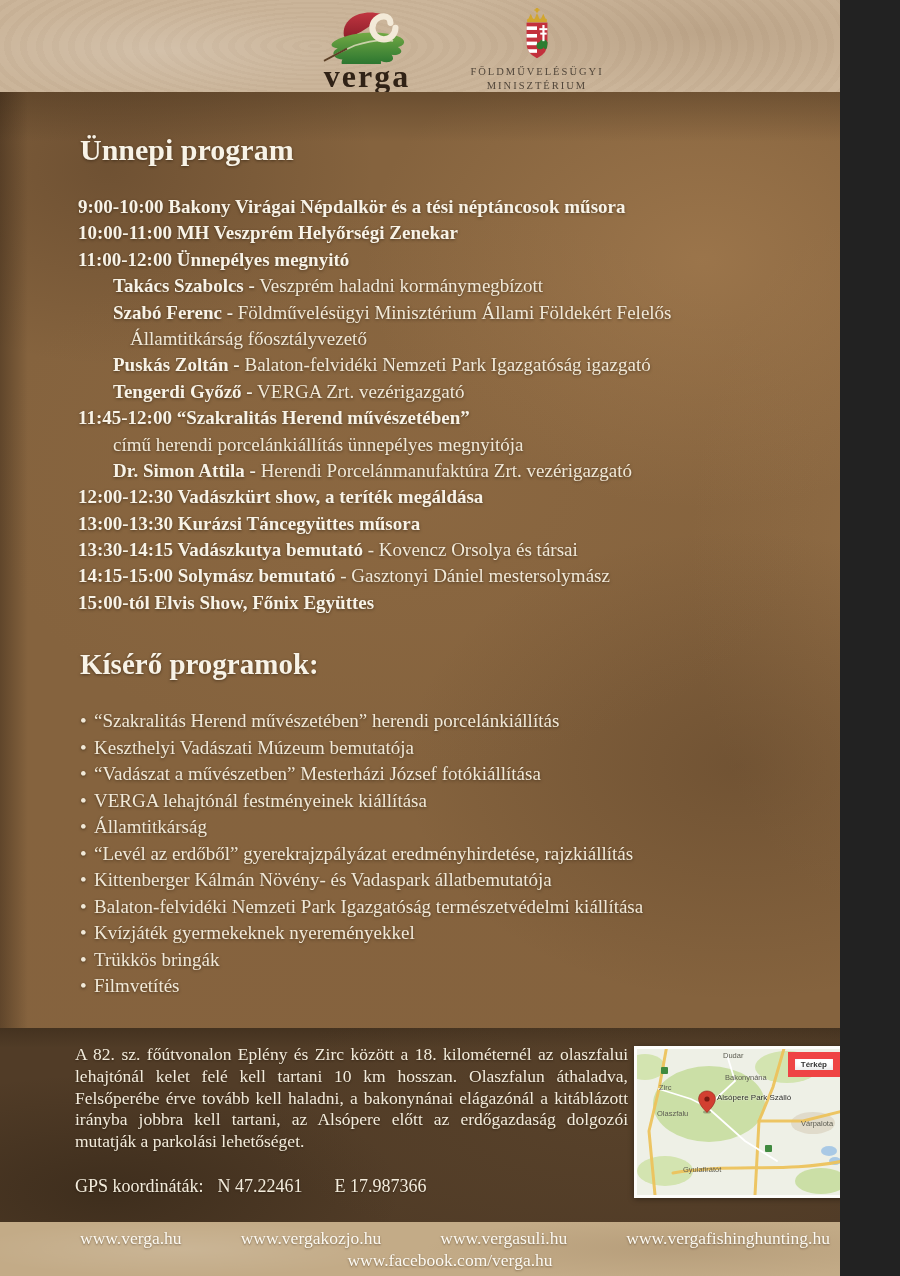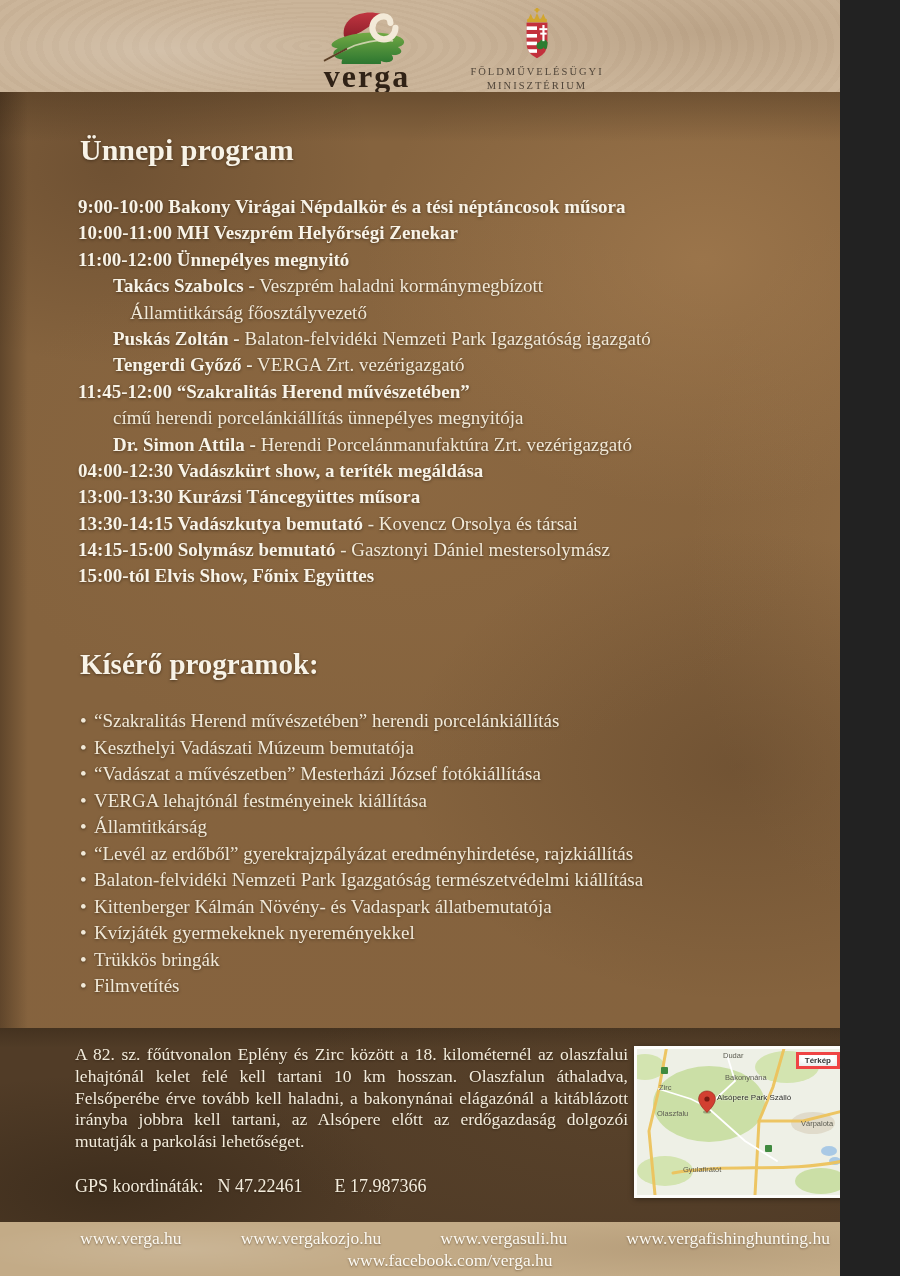--- a/index.html
+++ b/index.html
@@ -81,21 +81,21 @@
   .t4{left:46px;top:116px;}
   .t5{left:164px;top:70px;}
   .pinlabel{
     position:absolute;left:80px;top:44px;
     font-family:"Liberation Sans","DejaVu Sans",sans-serif;font-size:8px;color:#2f2f2a;
     text-shadow:0 0 2px #fff;white-space:nowrap;
   }
   .mapbtn{
     position:absolute;right:3px;top:3px;
     font-family:"Liberation Sans","DejaVu Sans",sans-serif;font-size:8px;font-weight:700;color:#333;
-    background:#fff;border:3px solid #ef4444;padding:1px 6px;box-shadow:inset 0 -3px 4px rgba(0,0,0,.08);
+    background:#fff;border:7px solid #ef4444;padding:1px 6px;box-shadow:inset 0 -3px 4px rgba(0,0,0,.08);
   }
   
   .footer{
     position:absolute;left:0;top:1222px;width:900px;height:54px;
     background-color:#c3ab87;
     background-image:
       radial-gradient(ellipse 300px 40px at 20% 50%, rgba(255,255,255,.12), transparent 70%),
       radial-gradient(ellipse 360px 44px at 75% 50%, rgba(120,92,62,.16), transparent 70%);
   }
   .furow1{
@@ -166,43 +166,44 @@
   </div>
 
   <div class="bodysec"></div>
 
   <div class="page-title txt">Ünnepi program</div>
   <div class="program-list" id="program-list">
       <div class="pline txt ind0"><span class="pb">9:00-10:00 Bakony Virágai Népdalkör és a tési néptáncosok műsora</span></div>
       <div class="pline txt ind0"><span class="pb">10:00-11:00 MH Veszprém Helyőrségi Zenekar</span></div>
       <div class="pline txt ind0"><span class="pb">11:00-12:00 Ünnepélyes megnyitó</span></div>
       <div class="pline txt ind1"><span class="pb">Takács Szabolcs -</span><span class="pr"> Veszprém haladni kormánymegbízott</span></div>
+      <div class="pline txt ind1"><span class="pb">Szabó Ferenc -</span><span class="pr"> Földművelésügyi Minisztérium Állami Földekért Felelős</span></div>
       <div class="pline txt ind2"><span class="pr">Államtitkárság főosztályvezető</span></div>
       <div class="pline txt ind1"><span class="pb">Puskás Zoltán -</span><span class="pr"> Balaton-felvidéki Nemzeti Park Igazgatóság igazgató</span></div>
       <div class="pline txt ind1"><span class="pb">Tengerdi Győző -</span><span class="pr"> VERGA Zrt. vezérigazgató</span></div>
       <div class="pline txt ind0"><span class="pb">11:45-12:00 “Szakralitás Herend művészetében”</span></div>
       <div class="pline txt ind1"><span class="pr">című herendi porcelánkiállítás ünnepélyes megnyitója</span></div>
       <div class="pline txt ind1"><span class="pb">Dr. Simon Attila -</span><span class="pr"> Herendi Porcelánmanufaktúra Zrt. vezérigazgató</span></div>
-      <div class="pline txt ind0"><span class="pb">04:00-12:30 Vadászkürt show, a teríték megáldása</span></div>
+      <div class="pline txt ind0"><span class="pb">12:00-12:30 Vadászkürt show, a teríték megáldása</span></div>
       <div class="pline txt ind0"><span class="pb">13:00-13:30 Kurázsi Táncegyüttes műsora</span></div>
       <div class="pline txt ind0"><span class="pb">13:30-14:15 Vadászkutya bemutató</span><span class="pr"> - Kovencz Orsolya és társai</span></div>
       <div class="pline txt ind0"><span class="pb">14:15-15:00 Solymász bemutató</span><span class="pr"> - Gasztonyi Dániel mestersolymász</span></div>
       <div class="pline txt ind0"><span class="pb">15:00-tól Elvis Show, Főnix Együttes</span></div>
     </div>
 
   <div class="side-title txt">Kísérő programok:</div>
   <div class="side-list" id="side-list">
       <div class="sitem txt"><span class="sbullet">•</span><span class="stext">“Szakralitás Herend művészetében” herendi porcelánkiállítás</span></div>
       <div class="sitem txt"><span class="sbullet">•</span><span class="stext">Keszthelyi Vadászati Múzeum bemutatója</span></div>
       <div class="sitem txt"><span class="sbullet">•</span><span class="stext">“Vadászat a művészetben” Mesterházi József fotókiállítása</span></div>
       <div class="sitem txt"><span class="sbullet">•</span><span class="stext">VERGA lehajtónál festményeinek kiállítása</span></div>
       <div class="sitem txt"><span class="sbullet">•</span><span class="stext">Államtitkárság</span></div>
       <div class="sitem txt"><span class="sbullet">•</span><span class="stext">“Levél az erdőből” gyerekrajzpályázat eredményhirdetése, rajzkiállítás</span></div>
+      <div class="sitem txt"><span class="sbullet">•</span><span class="stext">Kittenberger Kálmán Növény- és Vadaspark állatbemutatója</span></div>
       <div class="sitem txt"><span class="sbullet">•</span><span class="stext">Balaton-felvidéki Nemzeti Park Igazgatóság természetvédelmi kiállítása</span></div>
-      <div class="sitem txt"><span class="sbullet">•</span><span class="stext">Kittenberger Kálmán Növény- és Vadaspark állatbemutatója</span></div>
       <div class="sitem txt"><span class="sbullet">•</span><span class="stext">Kvízjáték gyermekeknek nyereményekkel</span></div>
       <div class="sitem txt"><span class="sbullet">•</span><span class="stext">Trükkös bringák</span></div>
       <div class="sitem txt"><span class="sbullet">•</span><span class="stext">Filmvetítés</span></div>
     </div>
 
   <div class="bottomsec"></div>
 
   <div class="directions">A 82. sz. főútvonalon Eplény és Zirc között a 18. kilométernél az olaszfalui lehajtónál kelet felé kell tartani 10 km hosszan. Olaszfalun áthaladva, Felsőperébe érve tovább kell haladni, a bakonynánai elágazónál a kitáblázott irányba jobbra kell tartani, az Alsópere előtt az erdőgazdaság dolgozói mutatják a parkolási lehetőséget.</div>
   <div class="gps">
     <span class="gpart">GPS koordináták:</span><span class="gpart">N 47.22461</span><span class="gpart">E 17.987366</span>

